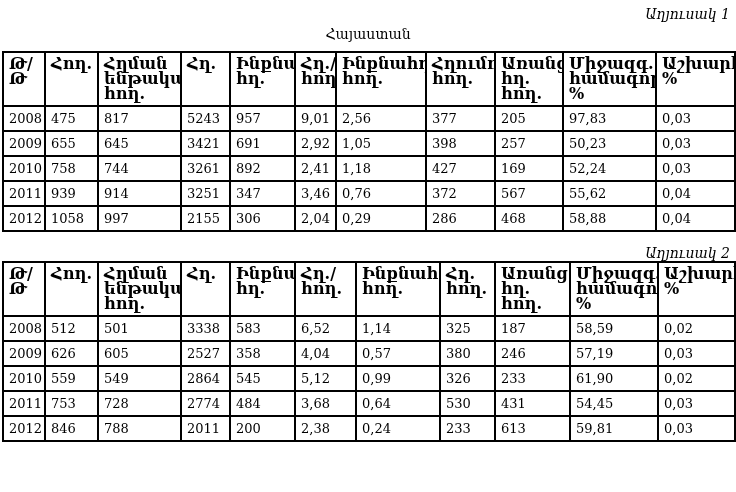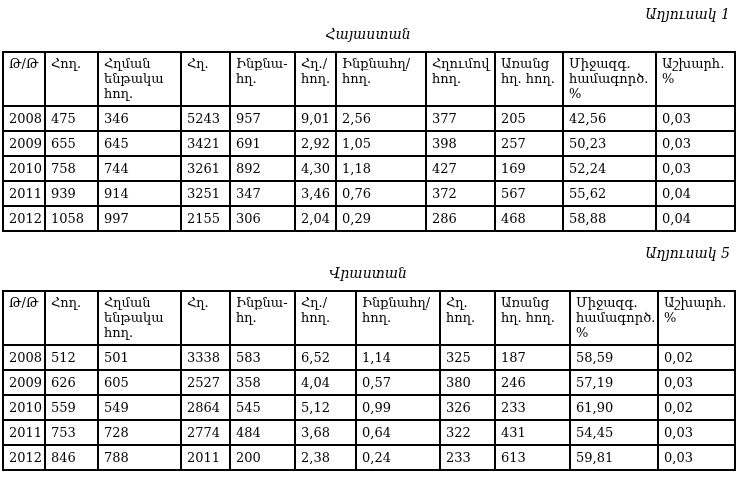--- a/index.html
+++ b/index.html
@@ -23,43 +23,42 @@
     font-style: italic;
     font-size: 14px;
     line-height: 16px;
     padding-right: 4px;
   }
   .caption.second {
     margin-top: 13px;
   }
   .country-title {
     text-align: center;
-    font-style: italic;
     font-size: 14px;
     line-height: 16px;
     margin: 4px 0 9px 0;
   }
   table.data-table {
     border-collapse: collapse;
     table-layout: fixed;
     width: 732px;
     margin: 0 auto 0 0;
   }
   table.data-table th,
   table.data-table td {
     border: 2px solid #000000;
     box-sizing: border-box;
     overflow: hidden;
   }
   table.data-table th {
-    font-weight: normal;
+    font-weight: bold;
     text-align: left;
     vertical-align: top;
     padding: 3px 2px 4px 5px;
-    font-size: 13px;
+    font-size: 16px;
     line-height: 15px;
     white-space: pre-line;
   }
   table.data-table td {
     padding: 3px 2px 3px 5px;
     font-size: 13px;
     line-height: 17px;
     white-space: nowrap;
     vertical-align: middle;
   }
@@ -108,28 +107,28 @@
 համագործ.
 %</th>
         <th>Աշխարհ.
 %</th>
       </tr>
     </thead>
     <tbody>
         <tr>
           <td>2008</td>
           <td>475</td>
-          <td>346</td>
+          <td>817</td>
           <td>5243</td>
           <td>957</td>
           <td>9,01</td>
           <td>2,56</td>
           <td>377</td>
           <td>205</td>
-          <td>42,56</td>
+          <td>97,83</td>
           <td>0,03</td>
         </tr>
         <tr>
           <td>2009</td>
           <td>655</td>
           <td>645</td>
           <td>3421</td>
           <td>691</td>
           <td>2,92</td>
           <td>1,05</td>
@@ -137,21 +136,21 @@
           <td>257</td>
           <td>50,23</td>
           <td>0,03</td>
         </tr>
         <tr>
           <td>2010</td>
           <td>758</td>
           <td>744</td>
           <td>3261</td>
           <td>892</td>
-          <td>4,30</td>
+          <td>2,41</td>
           <td>1,18</td>
           <td>427</td>
           <td>169</td>
           <td>52,24</td>
           <td>0,03</td>
         </tr>
         <tr>
           <td>2011</td>
           <td>939</td>
           <td>914</td>
@@ -173,22 +172,21 @@
           <td>2,04</td>
           <td>0,29</td>
           <td>286</td>
           <td>468</td>
           <td>58,88</td>
           <td>0,04</td>
         </tr>
       </tbody>
   </table>
 
-  <div class="caption second">Աղյուսակ 5</div>
-  <div class="country-title">Վրաստան</div>
+  <div class="caption second">Աղյուսակ 2</div>
 
   <table class="data-table">
     <colgroup>
       <col style="width:42px">
         <col style="width:53px">
         <col style="width:83px">
       <col style="width:49px">
         <col style="width:65px">
         <col style="width:61px">
       <col style="width:84px">
@@ -263,21 +261,21 @@
           <td>0,02</td>
         </tr>
         <tr>
           <td>2011</td>
           <td>753</td>
           <td>728</td>
           <td>2774</td>
           <td>484</td>
           <td>3,68</td>
           <td>0,64</td>
-          <td>322</td>
+          <td>530</td>
           <td>431</td>
           <td>54,45</td>
           <td>0,03</td>
         </tr>
         <tr>
           <td>2012</td>
           <td>846</td>
           <td>788</td>
           <td>2011</td>
           <td>200</td>

